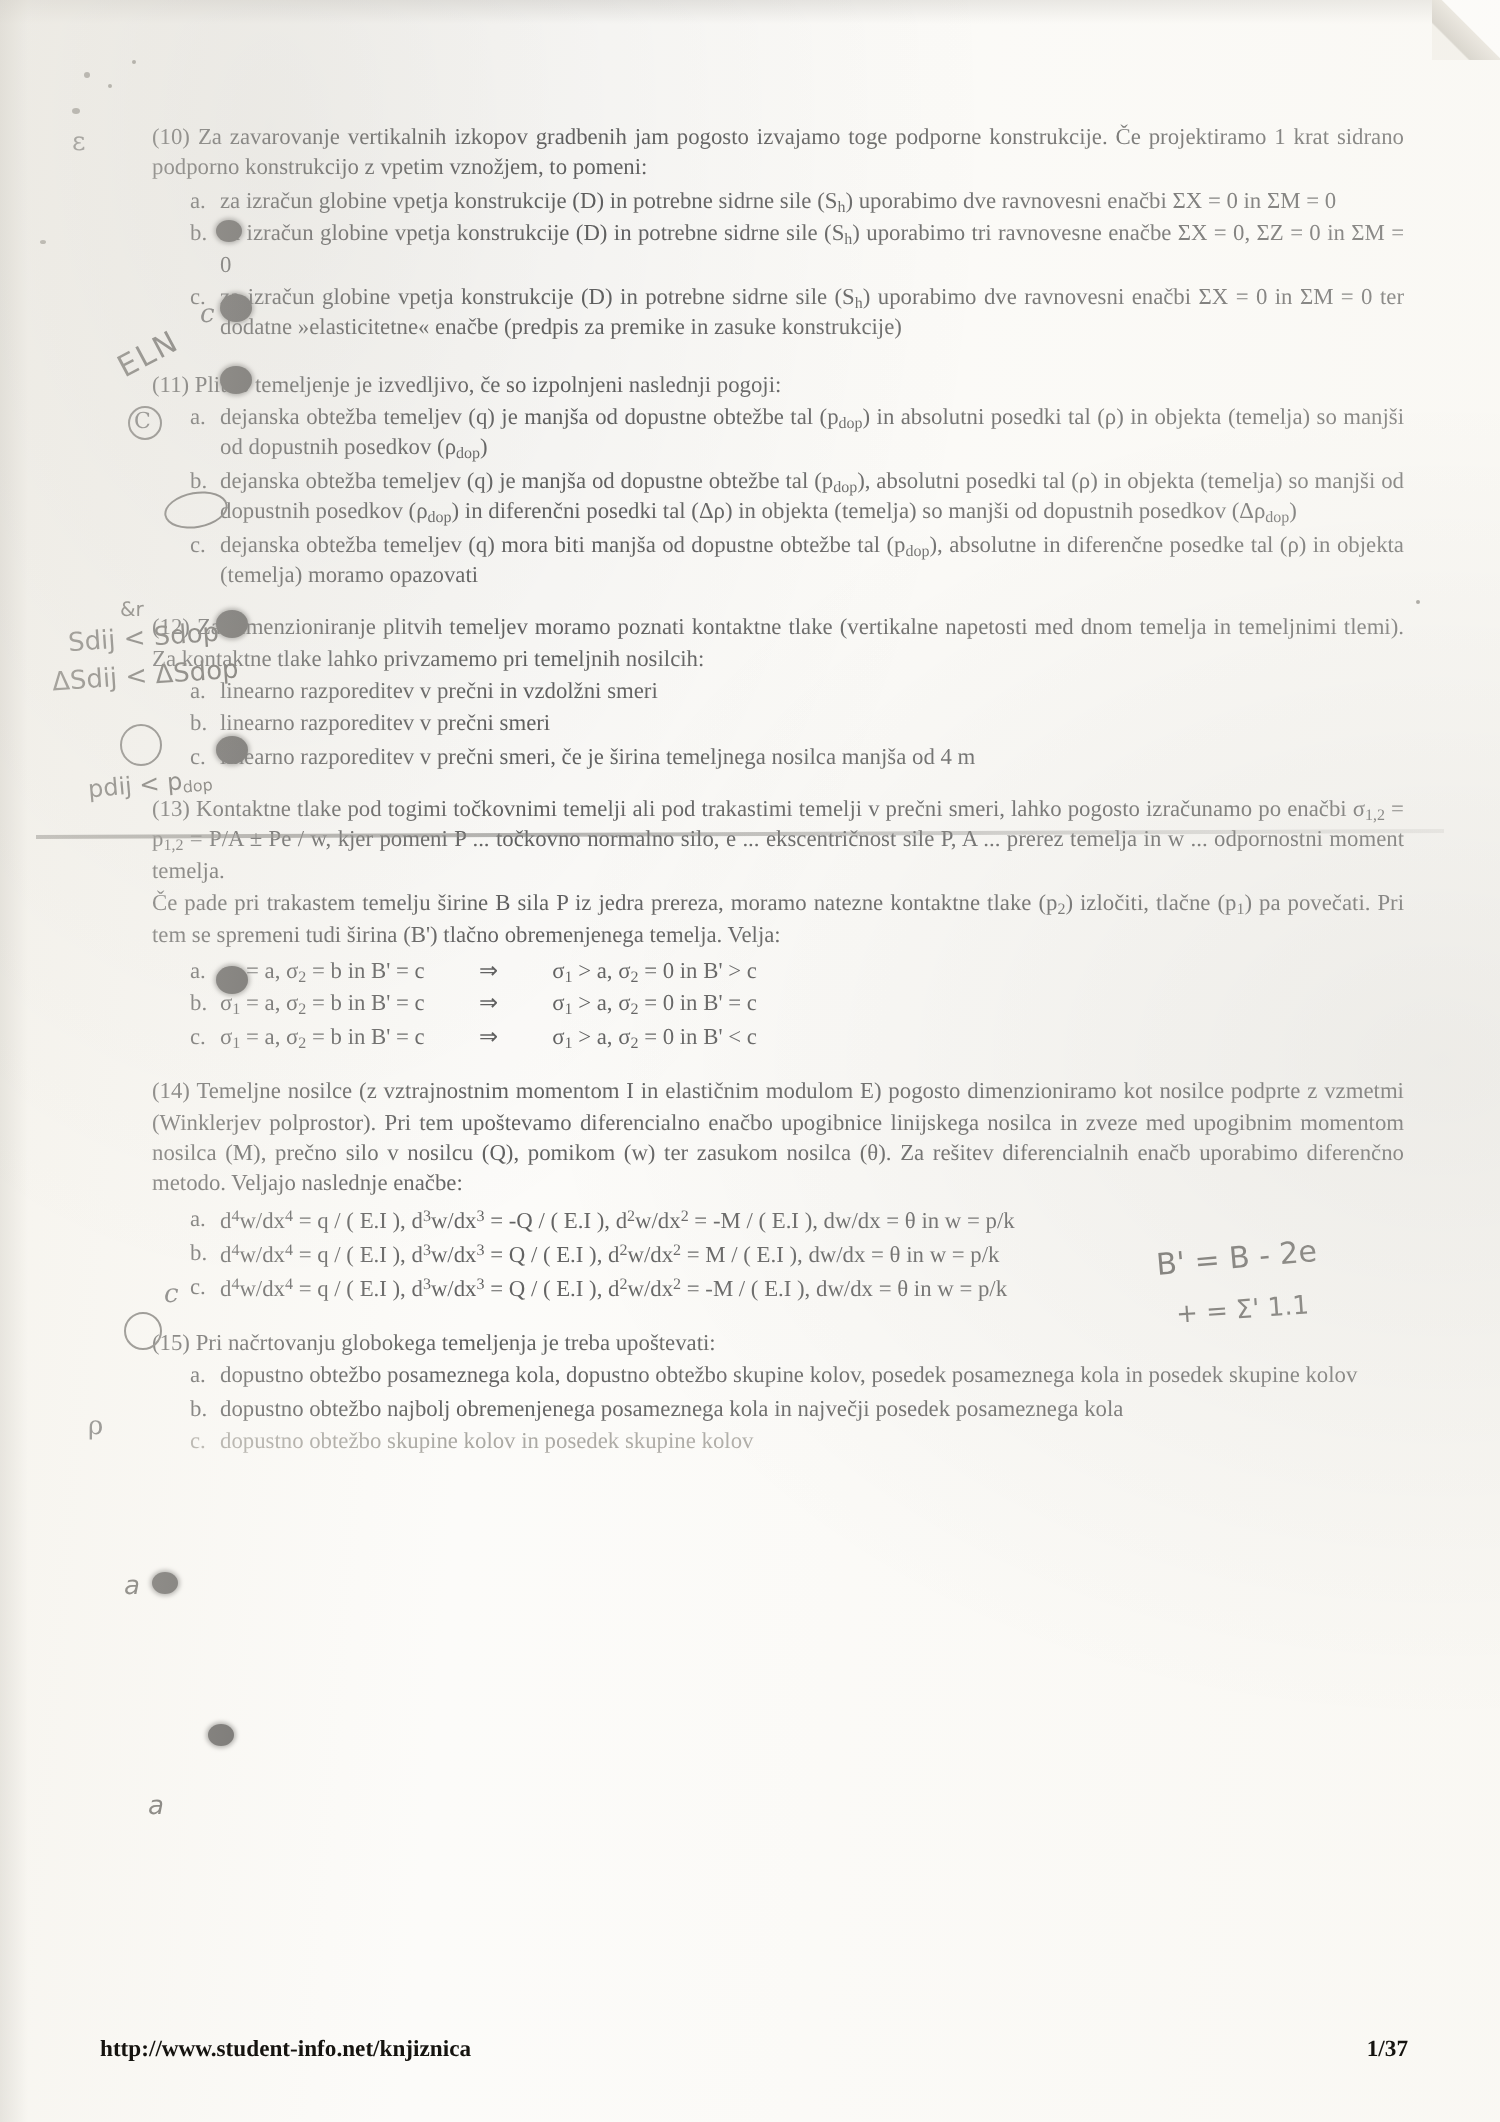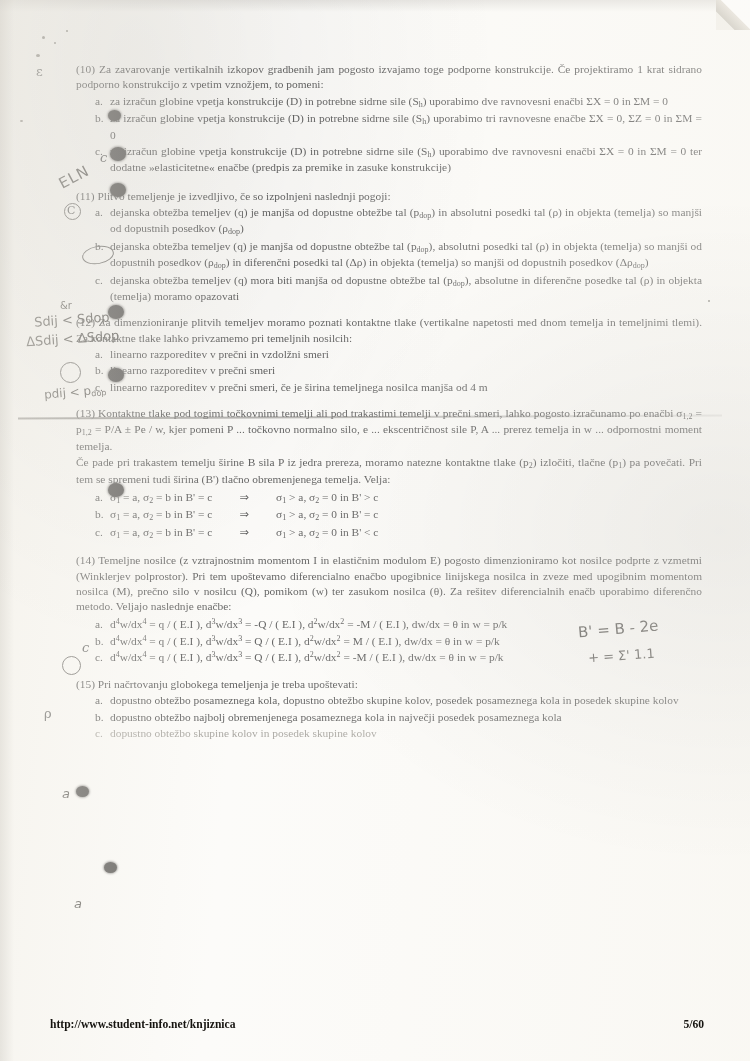--- a/index.html
+++ b/index.html
@@ -336,16 +336,16 @@
     <span class="blob small" style="left:76px; top:786px;"></span>
 
     <span class="blob small" style="left:104px; top:862px;"></span>
     <span class="scribble" style="left:74px; top:896px; font-size:13px; font-style:italic;">a</span>
   </div>
 
   <div class="scan-tint"></div>
 
   <div class="footer">
     <span>http://www.student-info.net/knjiznica</span>
-    <span>5/60</span>
+    <span>1/37</span>
   </div>
 
 </div>
 
 </body></html>

